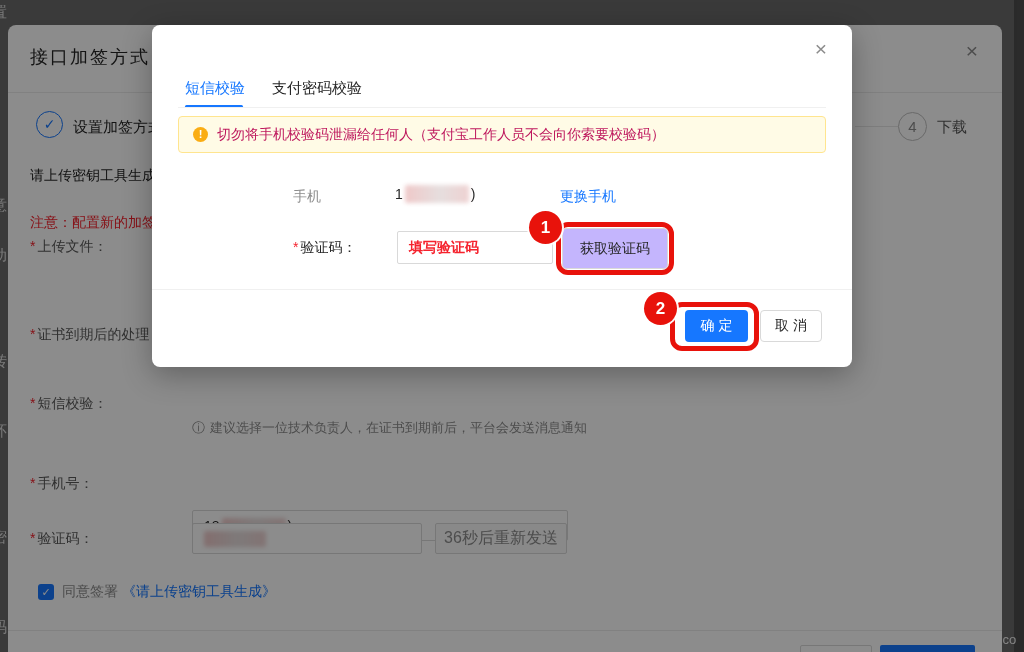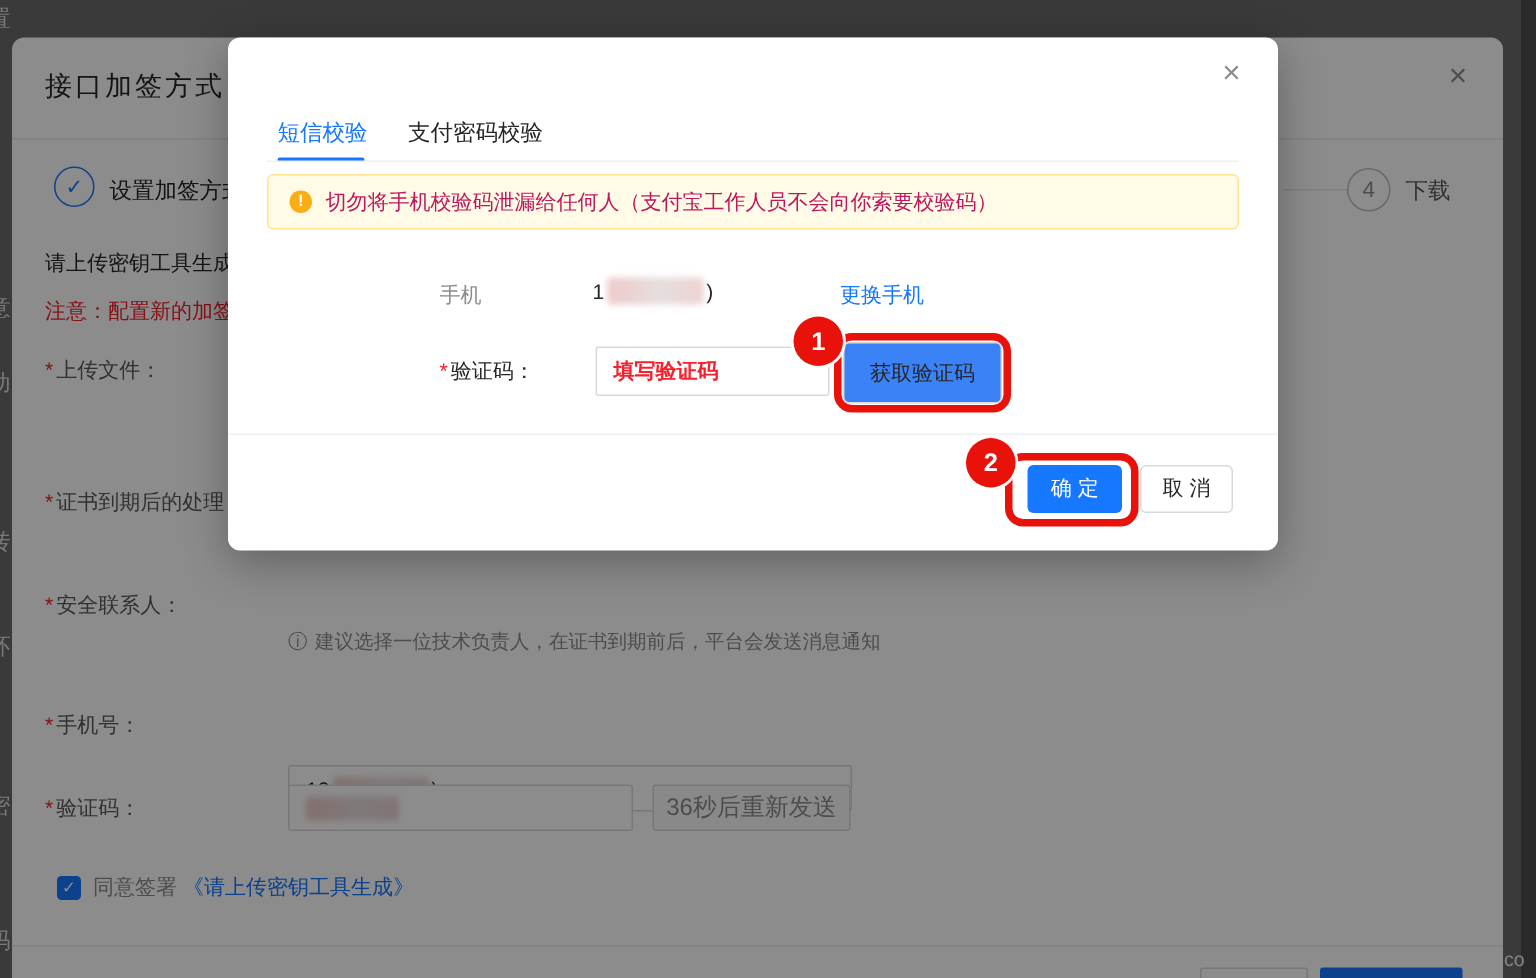--- a/index.html
+++ b/index.html
@@ -38,21 +38,21 @@
   .tab-active{color:#1677ff;font-weight:500;}
   .tab-idle{color:#262626;}
   .tab-ink{position:absolute;left:33px;top:80px;width:58px;height:3px;background:#1677ff;border-radius:2px;}
   .alert{position:absolute;left:26px;top:91px;width:648px;height:37px;background:#fffbe6;border:1px solid #ffe58f;border-radius:4px;display:flex;align-items:center;padding-left:14px;gap:9px;}
   .alert-ico{width:15px;height:15px;border-radius:50%;background:#faad14;color:#fff;font-size:11px;font-weight:bold;line-height:15px;text-align:center;flex:none;}
   .alert-txt{font-size:14px;color:#be185d;white-space:nowrap;}
   .v-label{position:absolute;font-size:14px;white-space:nowrap;}
   .link{color:#1677ff;cursor:pointer;}
   .code-input{position:absolute;left:245px;top:206px;width:156px;height:33px;border:1px solid #d9d9d9;border-radius:2px;display:flex;align-items:center;padding:0 11px;background:#fff;}
   .code-ph{font-size:14px;color:#f5222d;font-weight:600;}
-  .getcode{position:absolute;left:410px;top:203px;width:106px;height:41px;background:#3b82f6;border:1px solid #d9d9d9;border-radius:4px;font-size:14px;color:#262626;display:flex;align-items:center;justify-content:center;cursor:pointer;}
+  .getcode{position:absolute;left:410px;top:203px;width:106px;height:41px;background:#c4b5fd;border:1px solid #d9d9d9;border-radius:4px;font-size:14px;color:#262626;display:flex;align-items:center;justify-content:center;cursor:pointer;}
   .btn-ok{position:absolute;left:533px;top:285px;width:63px;height:32px;background:#1677ff;border-radius:4px;color:#fff;font-size:14px;display:flex;align-items:center;justify-content:center;cursor:pointer;}
   .btn-cancel{position:absolute;left:608px;top:285px;width:62px;height:32px;background:#fff;border:1px solid #d9d9d9;border-radius:4px;color:#262626;font-size:14px;display:flex;align-items:center;justify-content:center;cursor:pointer;}
   .anno{position:absolute;border:5px solid #e8120b;border-radius:12px;}
   .badge{position:absolute;width:33px;height:33px;background:#e8120b;border-radius:50%;color:#fff;font-size:17px;font-weight:bold;line-height:33px;text-align:center;box-shadow:0 0 0 2px rgba(255,255,255,0.95);}
 </style>
 </head>
 <body>
 
 <div class="screen">
 
@@ -73,32 +73,32 @@
     <div class="close-btn" style="left:952px;top:14px;">×</div>
     <div class="hr" style="top:67px"></div>
 
     <div class="step-circle c-done">✓</div>
     <div class="step-lbl" style="left:65px;top:93px;color:#262626;">设置加签方式</div>
     <div class="connector"></div>
     <div class="step-circle c-wait">4</div>
     <div class="step-lbl" style="left:929px;top:93px;color:#595959;">下载</div>
 
     <div class="m1-line" style="top:142px;color:#262626;">请上传密钥工具生成</div>
-    <div class="m1-line" style="top:174px;color:#f5222d;font-weight:500;">注意：配置新的加签</div>
+    <div class="m1-line" style="top:189px;color:#f5222d;font-weight:500;">注意：配置新的加签</div>
 
     <div class="f-label" style="top:213px">
       <span class="req">*</span><span>上传文件：</span>
     </div>
 
     <div class="f-label" style="top:301px">
       <span class="req">*</span><span>证书到期后的处理</span>
     </div>
 
     <div class="f-label" style="top:370px">
-      <span class="req">*</span><span>安全联系人：</span>
+      <span class="req">*</span><span>短信校验：</span>
     </div>
     <div class="hint" style="top:394px">
       <span>ⓘ</span>
       <span>建议选择一位技术负责人，在证书到期前后，平台会发送消息通知</span>
     </div>
 
     <div class="f-label" style="top:450px">
       <span class="req">*</span><span>手机号：</span>
     </div>
     <div class="input" style="left:184px;top:441px;width:376px;height:31px;margin-top:44px;">

